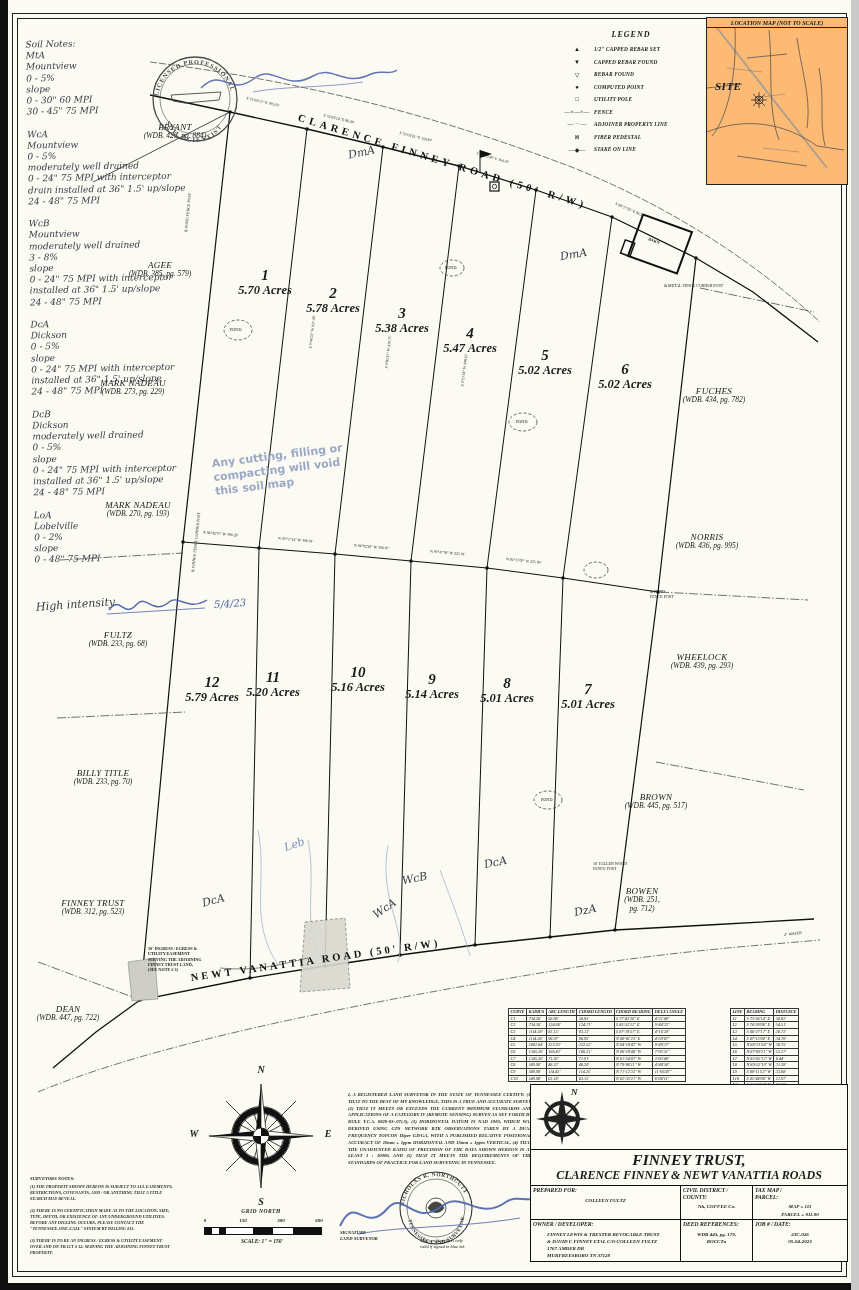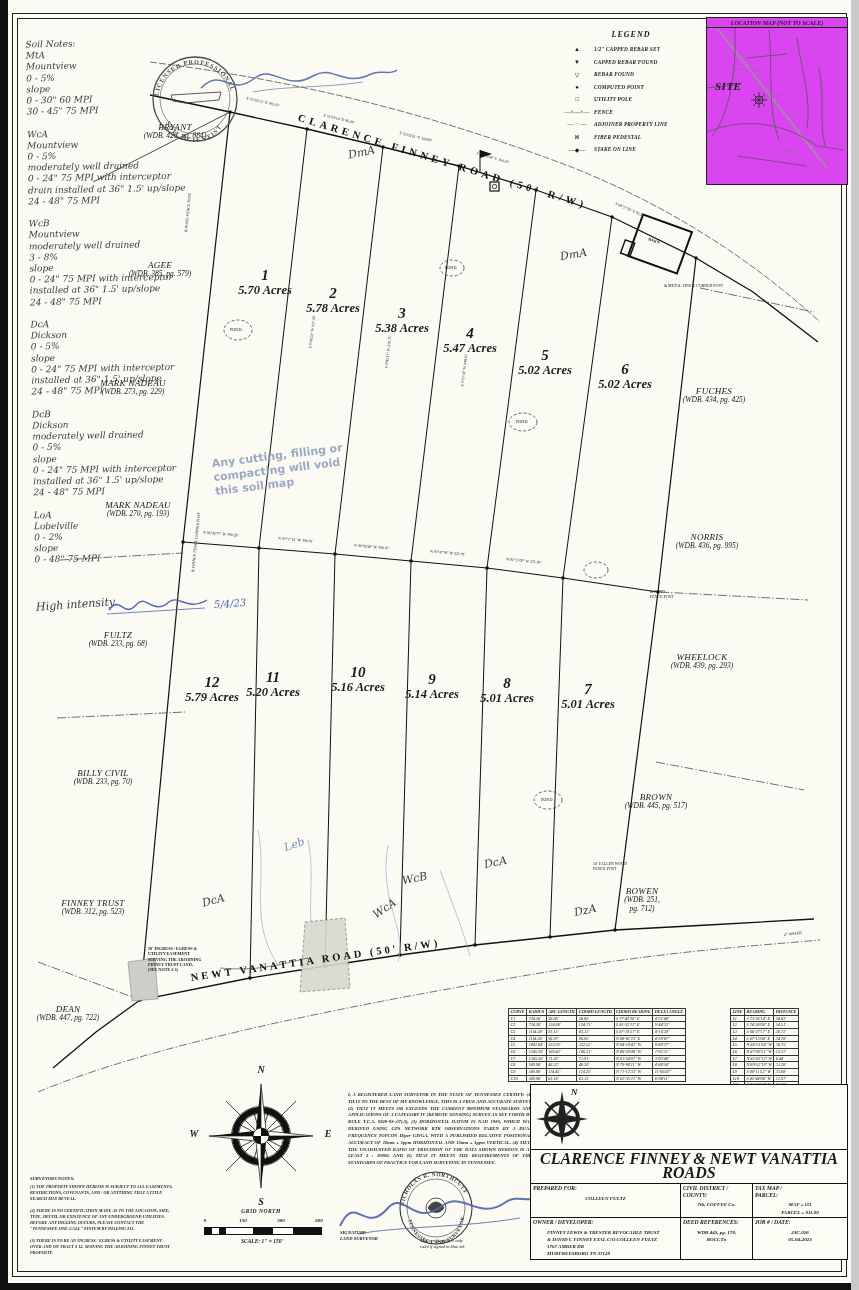--- a/index.html
+++ b/index.html
@@ -26,21 +26,21 @@
   .bearing{position:absolute;font-size:3.8px;white-space:nowrap;color:#222;}
   .tinynote{position:absolute;font-size:4.2px;line-height:1.25;color:#222;white-space:pre-line;}
   .roadlabel{position:absolute;font-weight:bold;font-size:10.5px;white-space:nowrap;transform-origin:left top;color:#111;}
   
   #legend{position:absolute;left:552px;top:30px;width:142px;}
   #legend .lt{text-align:center;font-weight:bold;font-style:italic;font-size:8px;letter-spacing:1px;margin-bottom:4px;}
   .lrow{display:flex;align-items:center;height:12.5px;}
   .lsym{width:34px;text-align:center;font-size:6px;}
   .llab{font-size:5.3px;font-style:italic;font-weight:bold;letter-spacing:.2px;border-left:14px;}
   
-  #locmap{position:absolute;left:698px;top:17px;width:140px;height:166px;border:1.2px solid #222;background:#d946ef;}
+  #locmap{position:absolute;left:698px;top:17px;width:140px;height:166px;border:1.2px solid #222;background:#fdba74;}
   #locmap .lmt{border-bottom:1px solid #222;font-weight:bold;font-style:italic;font-size:6px;text-align:center;padding:1.5px 0;}
   
   table.plat{border-collapse:collapse;background:#fbfaf3;}
   table.plat th,table.plat td{border:0.6px solid #333;font-size:4.2px;padding:0 1.5px;line-height:1.35;font-style:italic;white-space:nowrap;}
   table.plat th{font-weight:bold;text-align:left;}
   
   #cert{position:absolute;left:340px;top:1092px;width:184px;font-size:4.7px;font-weight:bold;font-style:italic;
         text-align:justify;line-height:1.45;color:#2a2a2a;}
   
   #tblock{position:absolute;left:522px;top:1084px;width:316px;border:1.3px solid #111;background:#fcfbf4;}
@@ -48,21 +48,21 @@
   .tb-logo{width:62px;position:relative;}
   .tb-co{flex:1;text-align:center;padding-top:2px;}
   .tb-co .n1{font-size:16.5px;font-weight:bold;font-style:italic;line-height:17px;}
   .tb-co .n2{font-size:15px;font-weight:bold;font-style:italic;line-height:15px;}
   .tb-sub{display:flex;justify-content:space-between;padding:1px 6px 0 6px;}
   .tb-addr{font-size:5.6px;font-weight:bold;font-style:italic;text-align:left;white-space:pre-line;line-height:1.3;}
   .tb-phone{font-size:5.6px;font-weight:bold;font-style:italic;}
   .tb-mail{font-size:6.2px;font-weight:bold;font-style:italic;}
   .tb-row2{border-bottom:1px solid #111;text-align:center;padding:2px 0 3px 0;}
   .tb-row2 .p1{font-size:15.5px;font-weight:bold;font-style:italic;line-height:16px;}
-  .tb-row2 .p2{font-size:16px;font-weight:bold;font-style:italic;line-height:14px;}
+  .tb-row2 .p2{font-size:12px;font-weight:bold;font-style:italic;line-height:14px;}
   .tb-grid{display:grid;grid-template-columns:150px 72px 1fr;}
   .tb-cell{border-right:1px solid #111;border-bottom:1px solid #111;padding:1px 2px;min-height:28px;position:relative;}
   .tb-cell:nth-child(3n){border-right:none;}
   .tb-cell.last{border-bottom:none;}
   .tb-lab{font-size:5.6px;font-weight:bold;font-style:italic;white-space:pre-line;line-height:1.2;}
   .tb-val{font-size:5px;font-weight:bold;font-style:italic;text-align:center;white-space:pre-line;line-height:1.45;margin-top:3px;}
   
   #sbar{position:absolute;left:196px;top:1227px;width:116px;height:6px;border:0.8px solid #111;display:flex;}
   #sbar div{height:100%;}
   .sb-b{background:#111;}
@@ -316,34 +316,34 @@
     </div>
   <div class="adj c" style="left:130px;top:500px">
       <div class="nm">MARK NADEAU</div>
       <div class="dd">(WDB. 270, pg. 193)</div>
     </div>
   <div class="adj c" style="left:110px;top:630px">
       <div class="nm">FULTZ</div>
       <div class="dd">(WDB. 233, pg. 68)</div>
     </div>
   <div class="adj c" style="left:95px;top:768px">
-      <div class="nm">BILLY CIVIL</div>
+      <div class="nm">BILLY TITLE</div>
       <div class="dd">(WDB. 233, pg. 70)</div>
     </div>
   <div class="adj c" style="left:85px;top:898px">
       <div class="nm">FINNEY TRUST</div>
       <div class="dd">(WDB. 312, pg. 523)</div>
     </div>
   <div class="adj c" style="left:60px;top:1004px">
       <div class="nm">DEAN</div>
       <div class="dd">(WDB. 447, pg. 722)</div>
     </div>
   <div class="adj c" style="left:706px;top:386px">
       <div class="nm">FUCHES</div>
-      <div class="dd">(WDB. 434, pg. 425)</div>
+      <div class="dd">(WDB. 434, pg. 782)</div>
     </div>
   <div class="adj c" style="left:699px;top:532px">
       <div class="nm">NORRIS</div>
       <div class="dd">(WDB. 436, pg. 995)</div>
     </div>
   <div class="adj c" style="left:694px;top:652px">
       <div class="nm">WHEELOCK</div>
       <div class="dd">(WDB. 439, pg. 293)</div>
     </div>
   <div class="adj c" style="left:648px;top:792px">
@@ -747,20 +747,21 @@
           <polygon points="31,60 35,38 31,34 27,38" fill="#222"></polygon>
           <polygon points="5,34 27,30 31,34 27,38" fill="#222"></polygon>
           <polygon points="57,34 35,38 31,34 35,30" fill="#222"></polygon>
           <line x1="14" y1="17" x2="48" y2="51" stroke="#222" stroke-width="1.5"></line>
           <line x1="48" y1="17" x2="14" y2="51" stroke="#222" stroke-width="1.5"></line>
           <text x="40" y="10" font-size="9" font-style="italic" font-weight="bold" fill="#222">N</text>
         </svg>
       </div>
     </div>
     <div class="tb-row2">
+      <div class="p1">FINNEY TRUST,</div>
       <div class="p2">CLARENCE FINNEY &amp; NEWT VANATTIA ROADS</div>
     </div>
     <div class="tb-grid">
       <div class="tb-cell">
         <div class="tb-lab">PREPARED FOR:</div>
         <div class="tb-val">COLLEEN FULTZ</div>
       </div>
       <div class="tb-cell">
         <div class="tb-lab pre">CIVIL DISTRICT /
 COUNTY:</div>

